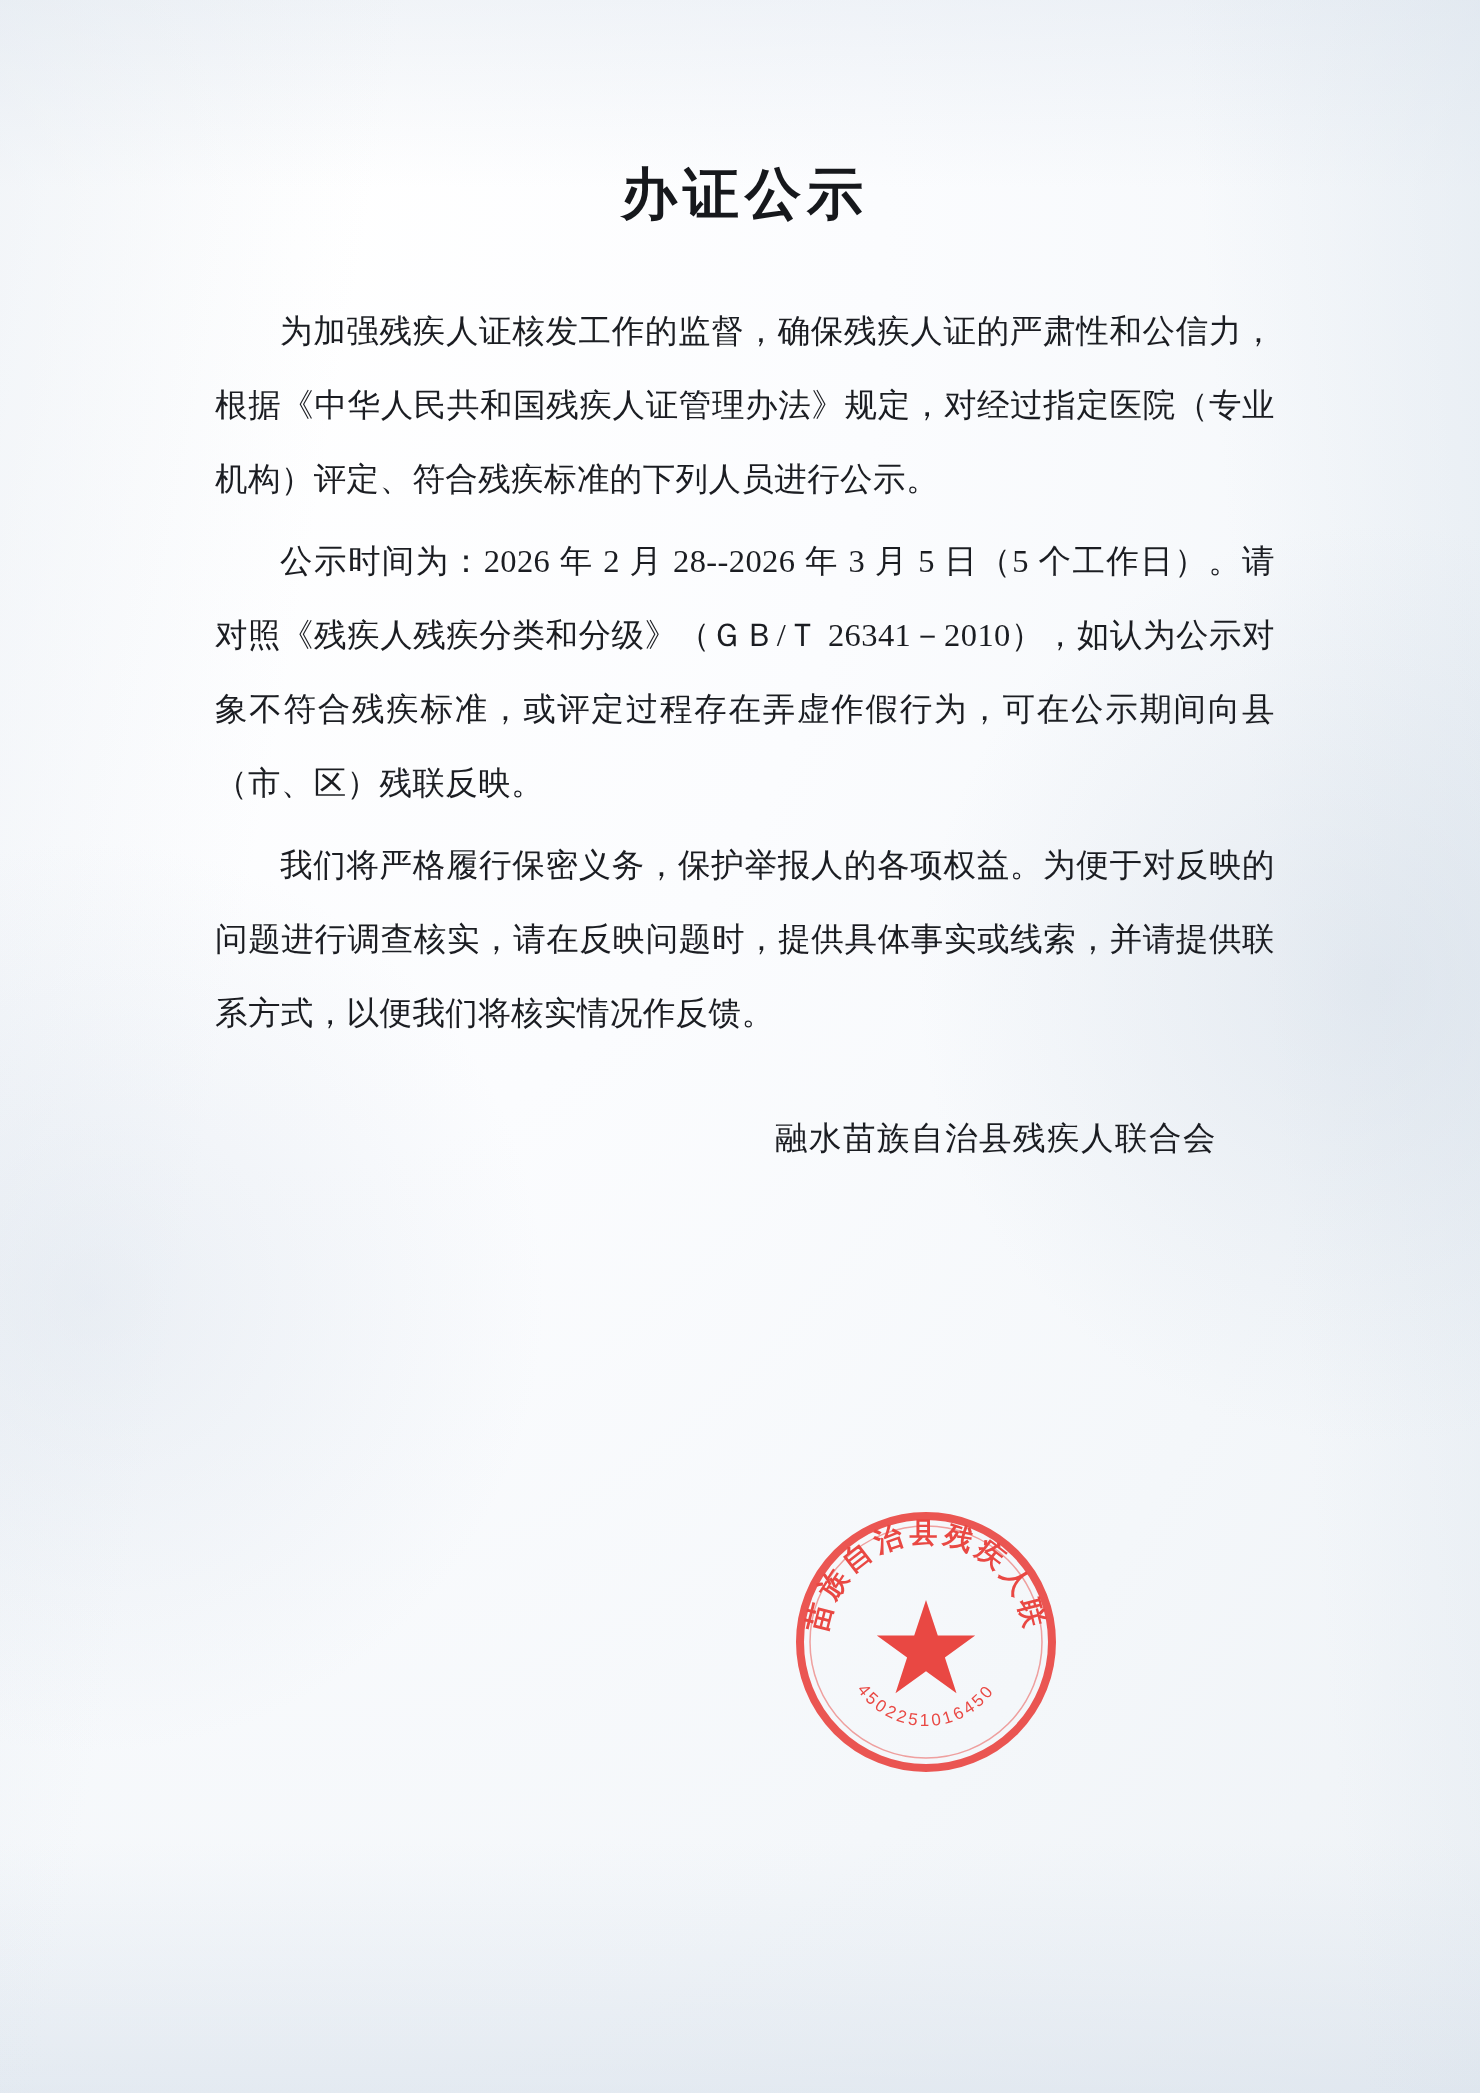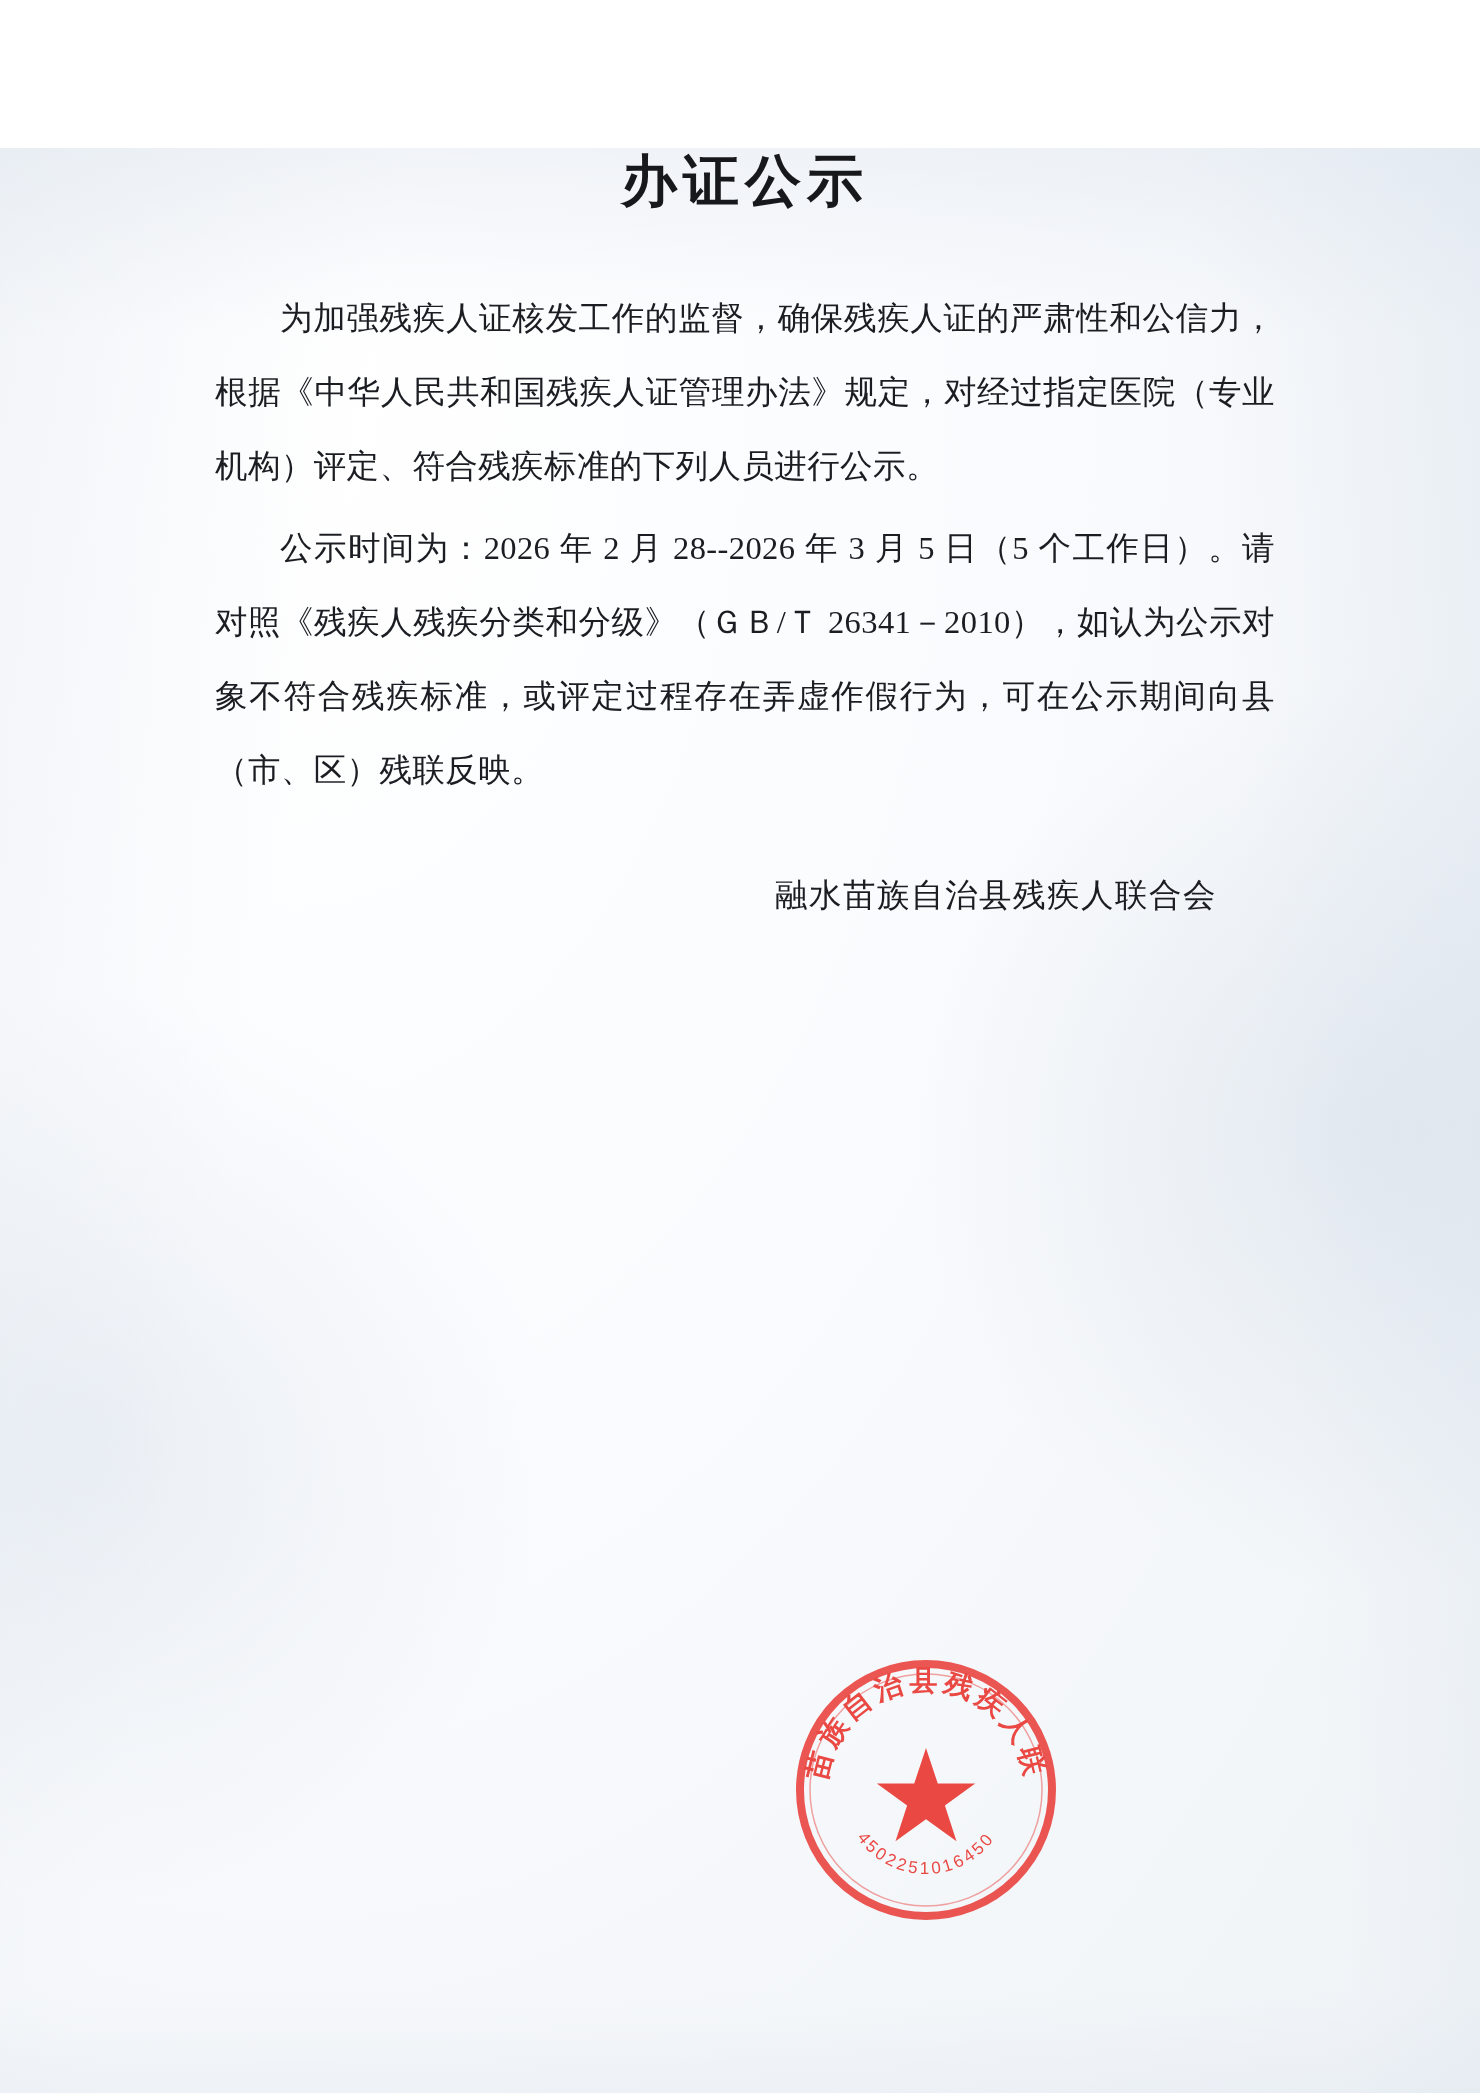--- a/index.html
+++ b/index.html
@@ -42,21 +42,21 @@
     inset: 0;
     background:
       radial-gradient(circle at 93% 47%, rgba(196,208,222,0.35) 0%, rgba(255,255,255,0) 26%),
       radial-gradient(circle at 6% 62%, rgba(198,210,224,0.30) 0%, rgba(255,255,255,0) 24%);
     pointer-events: none;
   }
 
   .page-inner {
     position: relative;
     z-index: 3;
-    padding: 0 205px 0 215px;
+    padding: 13px 205px 0 215px;
   }
 
   .doc-title {
     text-align: center;
     font-family: "Liberation Serif", "DejaVu Serif", serif;
     font-weight: bold;
     font-size: 56px;
     letter-spacing: 6px;
     color: #16181c;
     margin-top: 148px;
@@ -123,20 +123,21 @@
 
 <div class="sheet">
 
   <div class="page-inner">
 
     <h1 class="doc-title">办证公示</h1>
 
     <div class="body-block">
       <p class="para">为加强残疾人证核发工作的监督，确保残疾人证的严肃性和公信力，根据《中华人民共和国残疾人证管理办法》规定，对经过指定医院（专业机构）评定、符合残疾标准的下列人员进行公示。</p>
       <p class="para">公示时间为：2026 年 2 月 28--2026 年 3 月 5 日（5 个工作日）。请对照《残疾人残疾分类和分级》（ＧＢ/Ｔ 26341－2010），如认为公示对象不符合残疾标准，或评定过程存在弄虚作假行为，可在公示期间向县（市、区）残联反映。</p>
+      <p class="para">我们将严格履行保密义务，保护举报人的各项权益。为便于对反映的问题进行调查核实，请在反映问题时，提供具体事实或线索，并请提供联系方式，以便我们将核实情况作反馈。</p>
     </div>
 
     <div class="signature-block">
       <div class="sig-line">融水苗族自治县残疾人联合会</div>
     </div>
 
   </div>
 
   <div class="seal">
     <svg viewBox="0 0 268 268" width="268" height="268" xmlns="http://www.w3.org/2000/svg">

